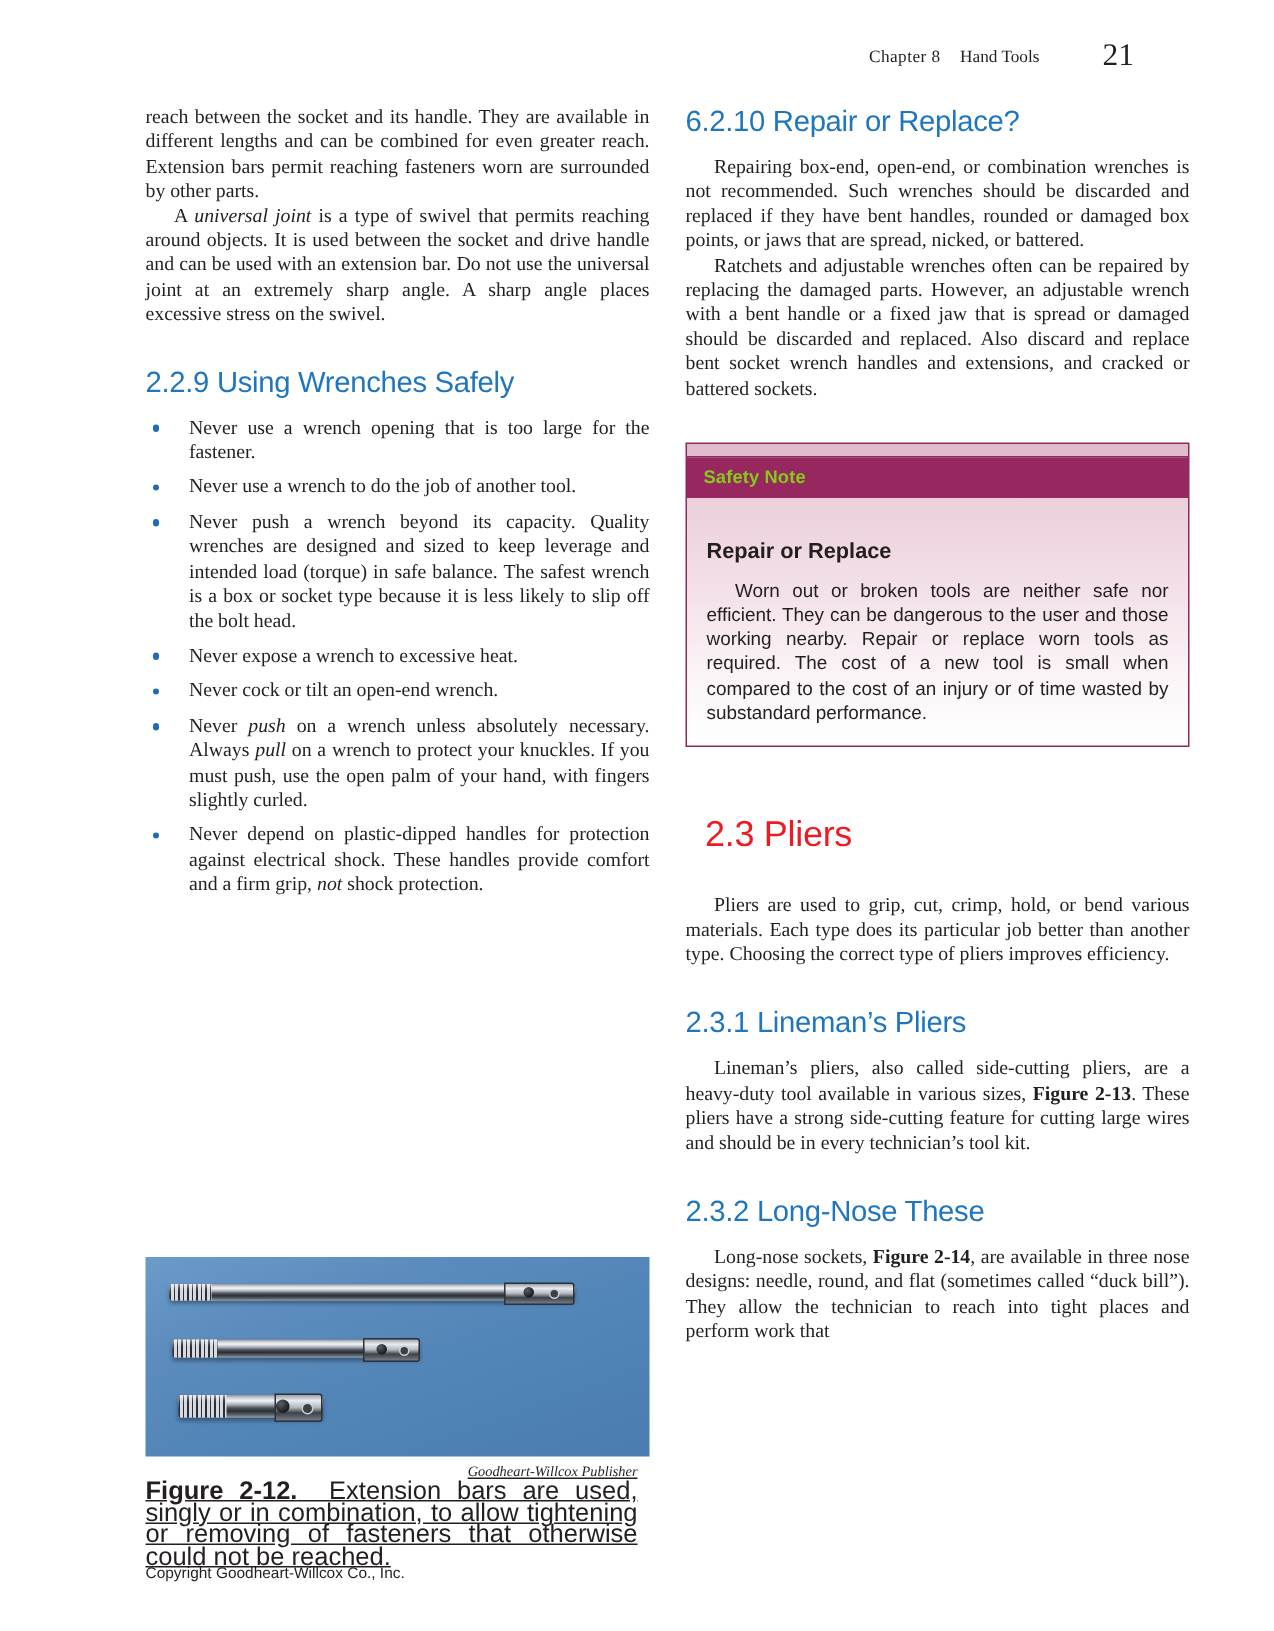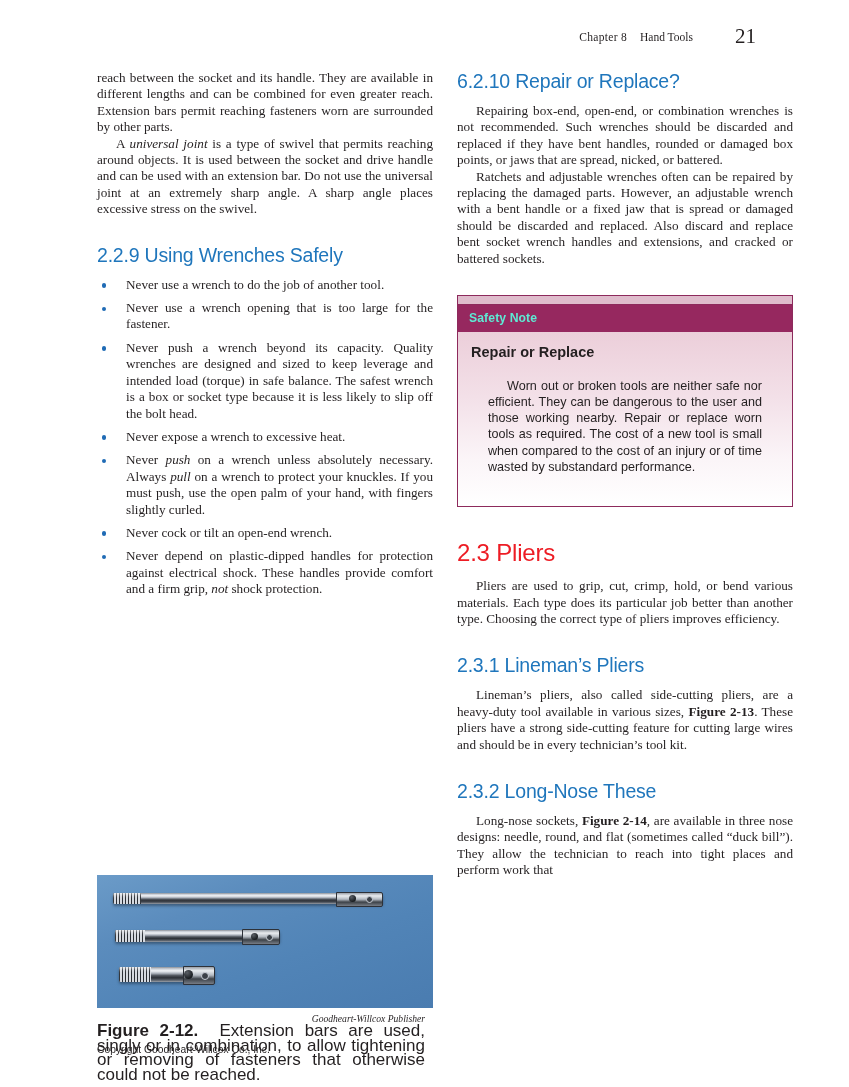--- a/index.html
+++ b/index.html
@@ -56,21 +56,21 @@
     line-height:22px;
     margin:0;
     letter-spacing:-0.2px;
   }
   h2.h-red {
     font-family:"Liberation Sans", sans-serif;
     font-weight:normal;
     color:#ed1c24;
     font-size:24px;
     line-height:26px;
-    margin:0;
+    margin:13px;
     letter-spacing:-0.2px;
   }
   .sp-before-h { height:26px; }
   .sp-after-h  { height:11px; }
 
   
   ul.bullets { list-style:none; margin:0; padding:0; }
   ul.bullets li {
     position:relative;
     padding-left:29px;
@@ -102,47 +102,47 @@
     background:#dfbccc;
     border-bottom:1px solid #8d2a5c;
   }
   .safety-header {
     background:#96285f;
     padding:5px 11px 6px 11px;
   }
   .safety-header .t {
     font-family:"Liberation Sans", sans-serif;
     font-weight:bold;
-    color:#5eead4;
+    color:#84cc16;
     font-size:12.2px;
     letter-spacing:.1px;
   }
   .safety-body {
     padding:12px 13px 14px 13px;
     font-family:"Liberation Sans", sans-serif;
   }
   .safety-body h3 {
-    margin:0 0 9px 0;
+    margin:16px 0 9px 0;
     font-family:"Liberation Sans", sans-serif;
     font-size:14.5px;
     font-weight:bold;
     color:#231f20;
   }
   .safety-body p {
-    margin:17px;
+    margin:0;
     font-family:"Liberation Sans", sans-serif;
     font-size:12.6px;
     line-height:16.2px;
     text-align:justify;
     text-indent:19px;
     color:#231f20;
   }
 
   
-  .figure-wrap { position:absolute; left:97px; top:875px; width:328px; }
+  .figure-wrap { position:absolute; left:97px; top:838px; width:328px;text-decoration:underline; }
   .figure-img {
     width:336px; height:133px;
     position:relative; overflow:hidden;
     background:linear-gradient(160deg,#6b9bc8 0%, #5b8cbd 28%, #5184b7 60%, #4a7cb0 100%);
   }
   .bar {
     position:absolute;
     border-radius:2px;
     background:linear-gradient(to bottom,
       #8b8f96 0%, #c9ced6 12%, #f2f4f7 26%, #aeb4bd 42%,
@@ -213,26 +213,26 @@
 
     <p class="body">reach between the socket and its handle. They are available in different lengths and can be combined for even greater reach. Extension bars permit reaching fasteners worn are surrounded by other parts.</p>
 
     <p class="body indent"><span>A </span><span class="bi">universal joint</span><span> is a type of swivel that permits reaching around objects. It is used between the socket and drive handle and can be used with an extension bar. Do not use the universal joint at an extremely sharp angle. A sharp angle places excessive stress on the swivel.</span></p>
 
     <div class="sp-before-h"></div>
     <h2 class="h-blue">2.2.9 Using Wrenches Safely</h2>
     <div class="sp-after-h"></div>
 
     <ul class="bullets">
+      <li>Never use a wrench opening that is too large for the fastener.</li>
       <li>Never use a wrench to do the job of another tool.</li>
-      <li>Never use a wrench opening that is too large for the fastener.</li>
       <li>Never push a wrench beyond its capacity. Quality wrenches are designed and sized to keep leverage and intended load (torque) in safe balance. The safest wrench is a box or socket type because it is less likely to slip off the bolt head.</li>
       <li>Never expose a wrench to excessive heat.</li>
+      <li>Never cock or tilt an open-end wrench.</li>
       <li><span>Never </span><i>push</i><span> on a wrench unless absolutely necessary. Always </span><i>pull</i><span> on a wrench to protect your knuckles. If you must push, use the open palm of your hand, with fingers slightly curled.</span></li>
-      <li>Never cock or tilt an open-end wrench.</li>
       <li><span>Never depend on plastic-dipped handles for protection against electrical shock. These handles provide comfort and a firm grip, </span><i>not</i><span> shock protection.</span></li>
     </ul>
   </div>
 
   <div class="col col-right">
 
     <h2 class="h-blue">6.2.10 Repair or Replace?</h2>
     <div class="sp-after-h"></div>
 
     <p class="body indent">Repairing box-end, open-end, or combination wrenches is not recommended. Such wrenches should be discarded and replaced if they have bent handles, rounded or damaged box points, or jaws that are spread, nicked, or battered.</p>

